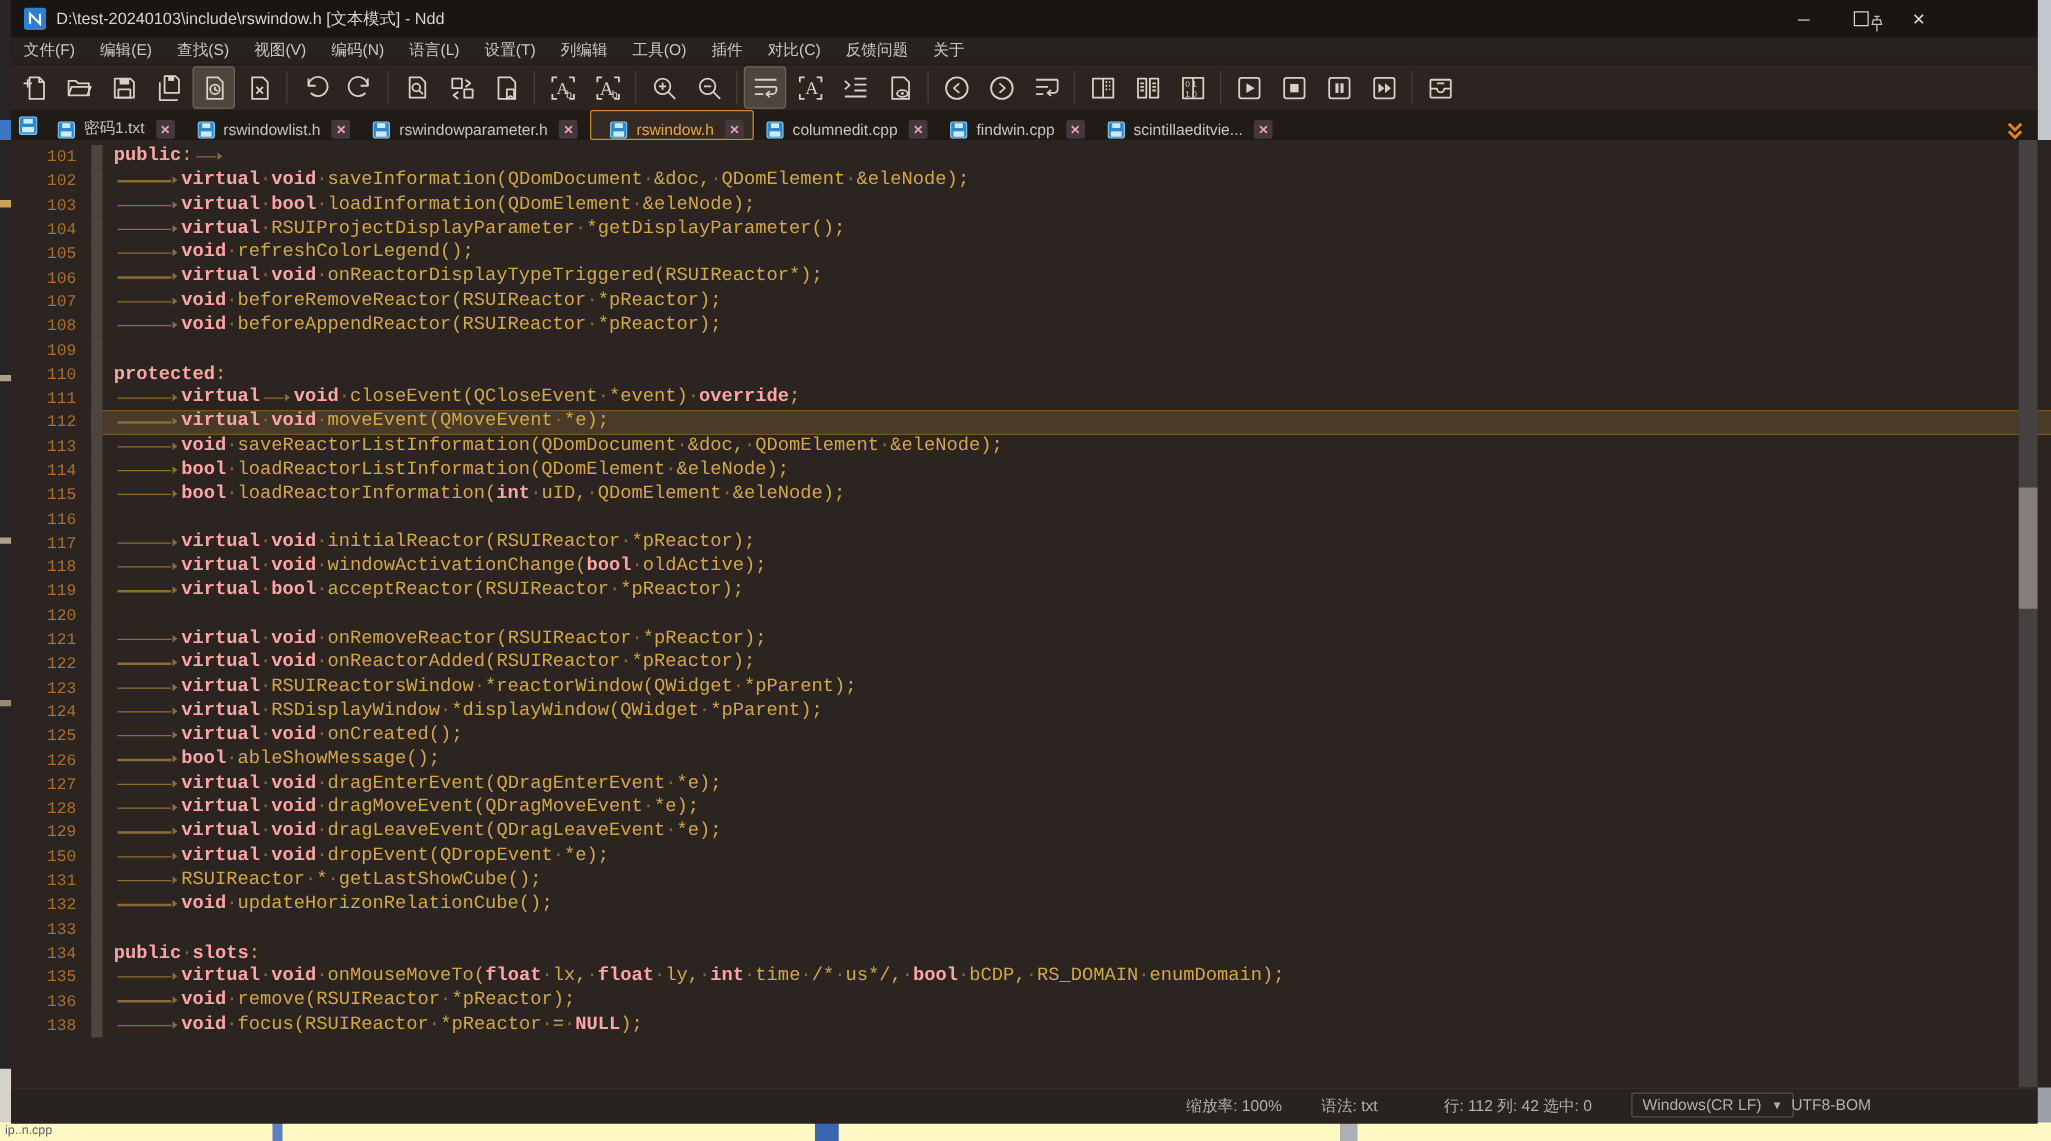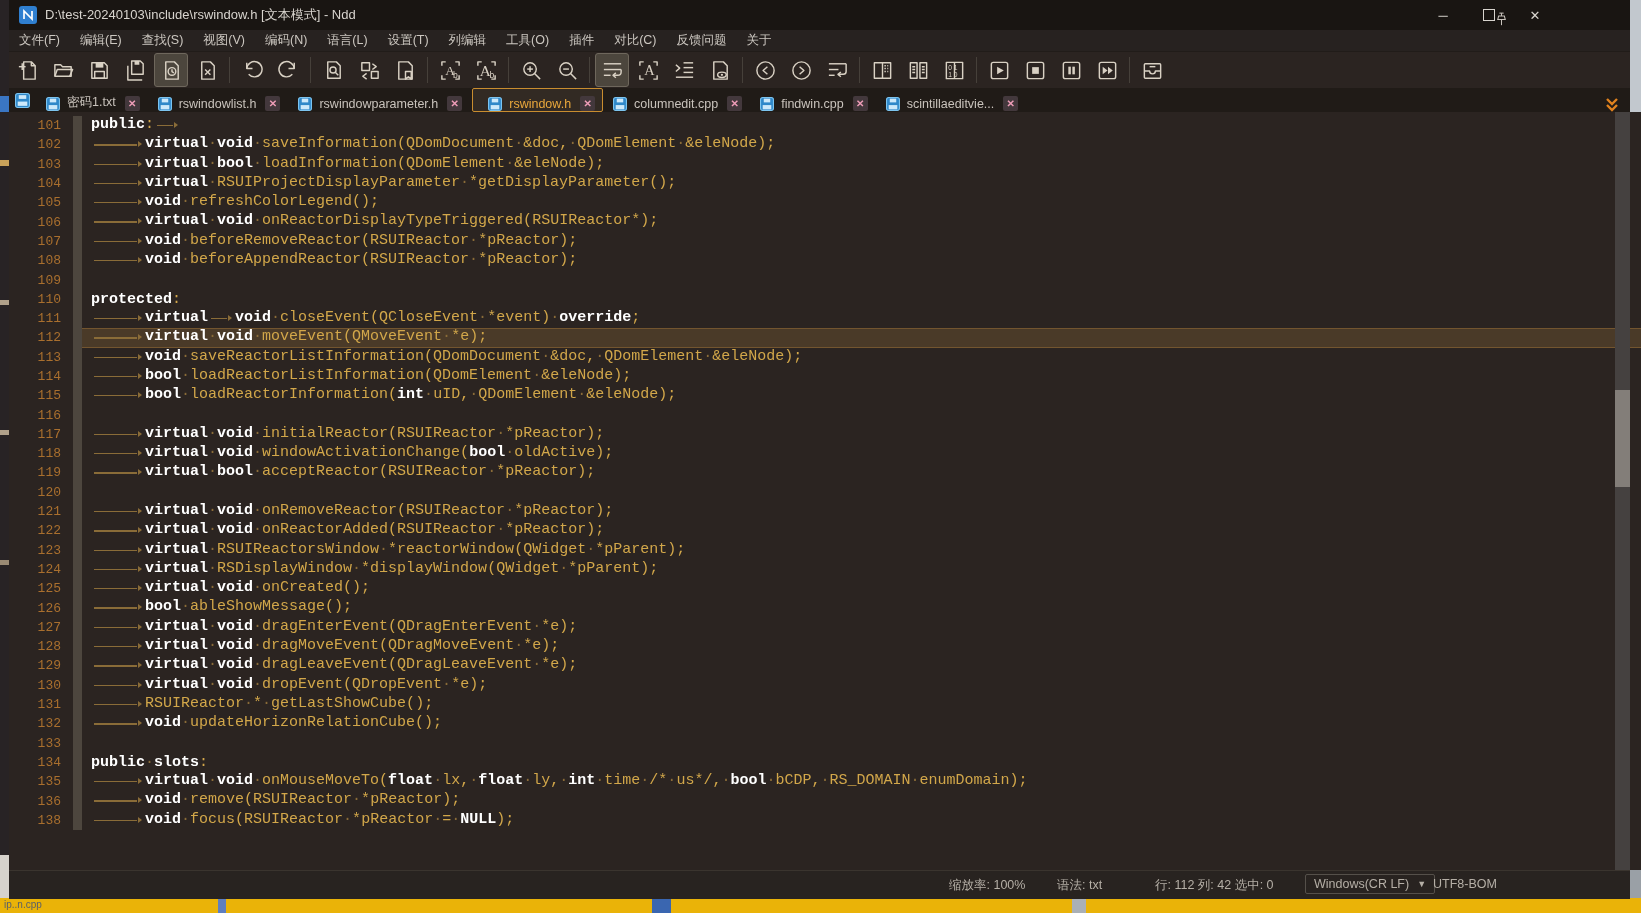--- a/index.html
+++ b/index.html
@@ -6,21 +6,21 @@
   #screen{position:relative;width:1641px;height:913px;overflow:hidden;
           font-family:"Liberation Sans",sans-serif;background:#2b2421;}
 
   
   #left-bg{position:absolute;left:0;top:0;width:9px;height:913px;background:#282325;}
   #left-bg .frag{position:absolute;left:0;width:9px;}
   #right-bg{position:absolute;left:1630px;top:0;width:11px;height:913px;background:#c2c8ce;}
   #right-bg .blue{position:absolute;left:1px;top:130px;width:4px;height:250px;background:#4472b4;}
   #right-bg .white{position:absolute;left:0;top:395px;width:11px;height:445px;background:#e9ebed;}
   #right-bg .gray{position:absolute;left:0;top:840px;width:11px;height:60px;background:#9aa0a6;}
-  #bottom-bg{position:absolute;left:0;top:898px;width:1641px;height:15px;background:#eab308;}
+  #bottom-bg{position:absolute;left:0;top:898px;width:1641px;height:15px;background:#fef9c3;}
   #bottom-bg .txt{position:absolute;left:4px;top:1px;font-size:10px;color:#5a6068;}
   #bottom-bg .blue{position:absolute;left:652px;top:0;width:19px;height:15px;background:#3a66b0;}
   #bottom-bg .blue2{position:absolute;left:218px;top:0;width:8px;height:15px;background:#5f7fc0;}
   #bottom-bg .gray{position:absolute;left:1072px;top:0;width:14px;height:15px;background:#aab0b6;}
 
   
   #app{position:absolute;left:9px;top:0;width:1621px;height:898px;background:#2b2421;}
 
   
   #titlebar{position:absolute;left:0;top:0;width:100%;height:30px;background:#191512;
@@ -67,21 +67,21 @@
           overflow:hidden;}
   #code-rows{position:absolute;left:0;top:4px;width:100%;}
   .row{display:flex;height:19.3px;align-items:center;}
   .gutter{flex:0 0 52px;text-align:right;padding-right:12px;box-sizing:border-box;
           font-family:"Liberation Mono",monospace;font-size:13px;color:#a96f2e;}
   .rowbody{flex:1 1 auto;display:flex;align-items:center;height:100%;position:relative;}
   .fold-strip{flex:0 0 9px;height:100%;background:#4d463e;margin-right:9px;}
   .code{font-family:"Liberation Mono",monospace;font-size:15px;white-space:pre;line-height:19.3px;}
   .row.cur .rowbody{background:#4a3a28;box-shadow:inset 0 0 0 1px #73552f;}
   .code .tx{color:#d2a74a;}
-  .code .kw{color:#ffffff;font-weight:bold;}
+  .code .kw{color:#fca5a5;font-weight:bold;}
   .code .ws{color:#8a6c38;}
   .code .tab{display:inline-block;height:19.3px;vertical-align:top;position:relative;}
   .code .tab::before{content:'';position:absolute;left:2px;right:5px;top:9px;height:1.3px;background:#8a6c38;}
   .code .tab::after{content:'';position:absolute;right:0;top:6px;
        border-left:4.5px solid #8a6c38;border-top:3.6px solid transparent;border-bottom:3.6px solid transparent;}
 
   
   #vscroll{position:absolute;left:1606px;top:112px;width:15px;height:758px;background:#454140;}
   #vscroll .thumb{position:absolute;left:0;top:278px;width:15px;height:97px;background:#837e79;}
 
@@ -668,21 +668,21 @@
             </div>
           </div>
           <div class="row">
             <div class="gutter">129</div>
             <div class="rowbody">
               <div class="fold-strip"></div>
               <div class="code"><span class="tab" style="width:36px"></span><span class="kw">virtual</span><span class="ws">·</span><span class="kw">void</span><span class="ws">·</span><span class="tx">dragLeaveEvent</span><span class="tx">(</span><span class="tx">QDragLeaveEvent</span><span class="ws">·</span><span class="tx">*</span><span class="tx">e</span><span class="tx">)</span><span class="tx">;</span></div>
             </div>
           </div>
           <div class="row">
-            <div class="gutter">130</div>
+            <div class="gutter">150</div>
             <div class="rowbody">
               <div class="fold-strip"></div>
               <div class="code"><span class="tab" style="width:36px"></span><span class="kw">virtual</span><span class="ws">·</span><span class="kw">void</span><span class="ws">·</span><span class="tx">dropEvent</span><span class="tx">(</span><span class="tx">QDropEvent</span><span class="ws">·</span><span class="tx">*</span><span class="tx">e</span><span class="tx">)</span><span class="tx">;</span></div>
             </div>
           </div>
           <div class="row">
             <div class="gutter">131</div>
             <div class="rowbody">
               <div class="fold-strip"></div>
               <div class="code"><span class="tab" style="width:36px"></span><span class="tx">RSUIReactor</span><span class="ws">·</span><span class="tx">*</span><span class="ws">·</span><span class="tx">getLastShowCube</span><span class="tx">(</span><span class="tx">)</span><span class="tx">;</span></div>

